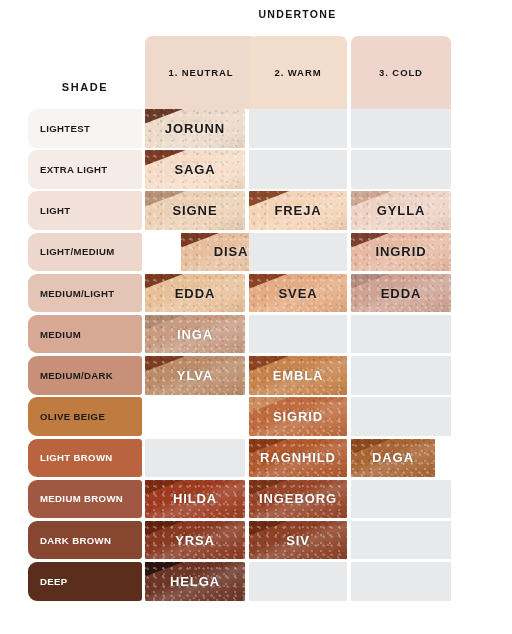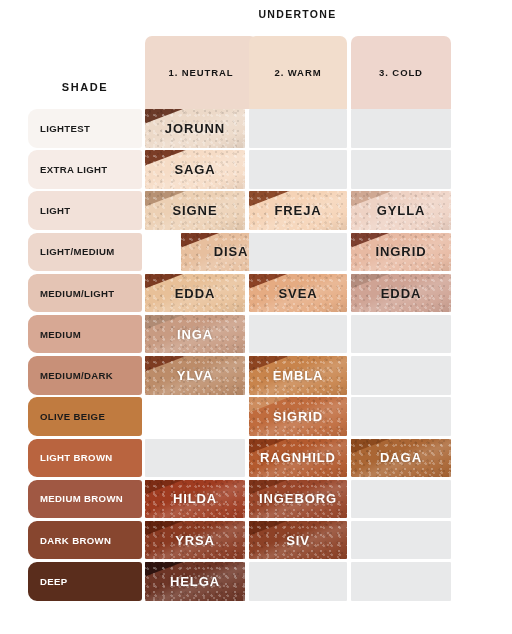--- a/index.html
+++ b/index.html
@@ -358,21 +358,21 @@
           <span class="shade-cell-label" style="color: rgb(255, 255, 255);">LIGHT BROWN</span>
         </div>
         <div class="cell empty" style="left: 145px; width: 100px; background: rgb(232, 233, 234);"></div>
         <div class="cell filled" style="left: 249px; width: 98px;">
           <div class="swatch-bg" style="background: rgb(179, 90, 46);"></div>
           <div class="streak" style="background: rgb(139, 58, 24);"></div>
           <div class="sheen"></div>
           <div class="grain"></div>
           <span class="cell-label light">RAGNHILD</span>
         </div>
-        <div class="cell filled" style="left: 351px; width: 100px;">
+        <div class="cell filled" style="left: 351px; width: 84px;">
           <div class="swatch-bg" style="background: rgb(170, 102, 52);"></div>
           <div class="streak" style="background: rgb(140, 74, 30);"></div>
           <div class="sheen"></div>
           <div class="grain"></div>
           <span class="cell-label light">DAGA</span>
         </div>
       </div>
       <div class="row">
         <div class="shade-cell" style="background: rgb(160, 88, 67);">
           <span class="shade-cell-label" style="color: rgb(255, 255, 255);">MEDIUM BROWN</span>

